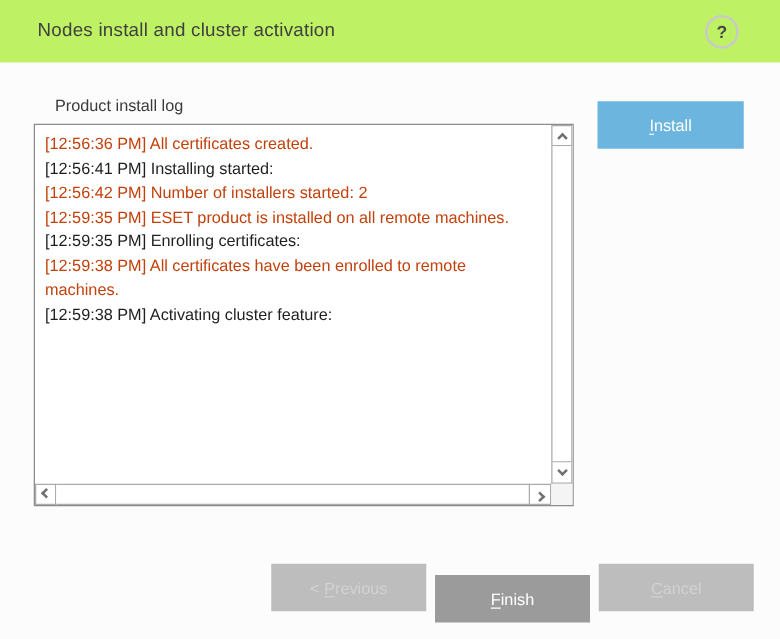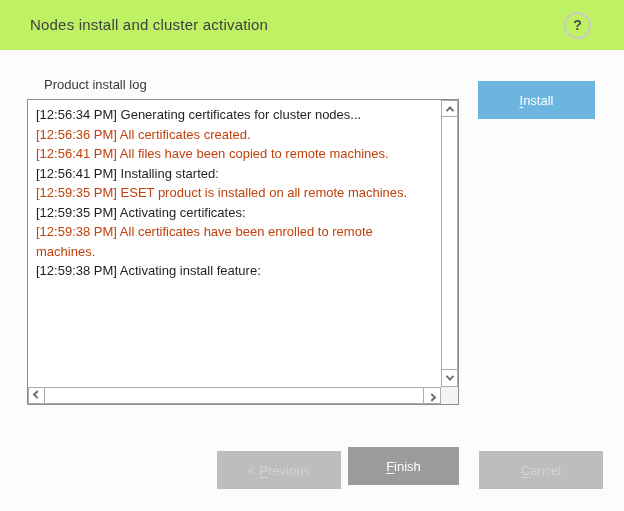--- a/index.html
+++ b/index.html
@@ -87,55 +87,54 @@
     font-family:"Liberation Sans","DejaVu Sans",sans-serif;
     text-align:center;
   }
   .btn .accel { text-decoration:underline; text-underline-offset:2px; }
   .btn-install {
     left:478px; top:81px; width:117px; height:38px;
     background:#6cb5df; color:#fff;
   }
   .btn-previous { left:217px; top:451px; width:124px; height:38px;
     background:#bdbdbd; color:#d2d2d2; cursor:default; }
-  .btn-finish   { left:348px; top:447px; width:111px; height:38px;
+  .btn-finish   { left:348px; top:460px; width:124px; height:38px;
     background:#9b9b9b; color:#fff; }
   .btn-cancel   { left:479px; top:451px; width:124px; height:38px;
     background:#bdbdbd; color:#d2d2d2; cursor:default; }
 </style>
 </head>
 <body>
 
 <div class="titlebar">
   <span class="title">Nodes install and cluster activation</span>
   <button class="help-btn">?</button>
 </div>
 
 <div class="log-label">Product install log</div>
 
 <div class="log-box">
   <div class="log-content">
 
-      <div class="log-line info">[12:56:34 PM] Generating certificates for cluster nodes...</div>
 
       <div class="log-line success">[12:56:36 PM] All certificates created.</div>
 
 
-      <div class="log-line success">[12:56:41 PM] All files have been copied to remote machines.</div>
 
       <div class="log-line info">[12:56:41 PM] Installing started:</div>
 
+      <div class="log-line success">[12:56:42 PM] Number of installers started: 2</div>
 
       <div class="log-line success">[12:59:35 PM] ESET product is installed on all remote machines.</div>
 
-      <div class="log-line info">[12:59:35 PM] Activating certificates:</div>
+      <div class="log-line info">[12:59:35 PM] Enrolling certificates:</div>
 
       <div class="log-line success">[12:59:38 PM] All certificates have been enrolled to remote machines.</div>
 
-      <div class="log-line info">[12:59:38 PM] Activating install feature:</div>
+      <div class="log-line info">[12:59:38 PM] Activating cluster feature:</div>
 
     </div>
 
   <div class="vscroll">
     <div class="sbtn">
         <span class="chev up"></span>
       </div>
     <div class="sthumb"></div>
     <div class="sbtn">
         <span class="chev down"></span>

